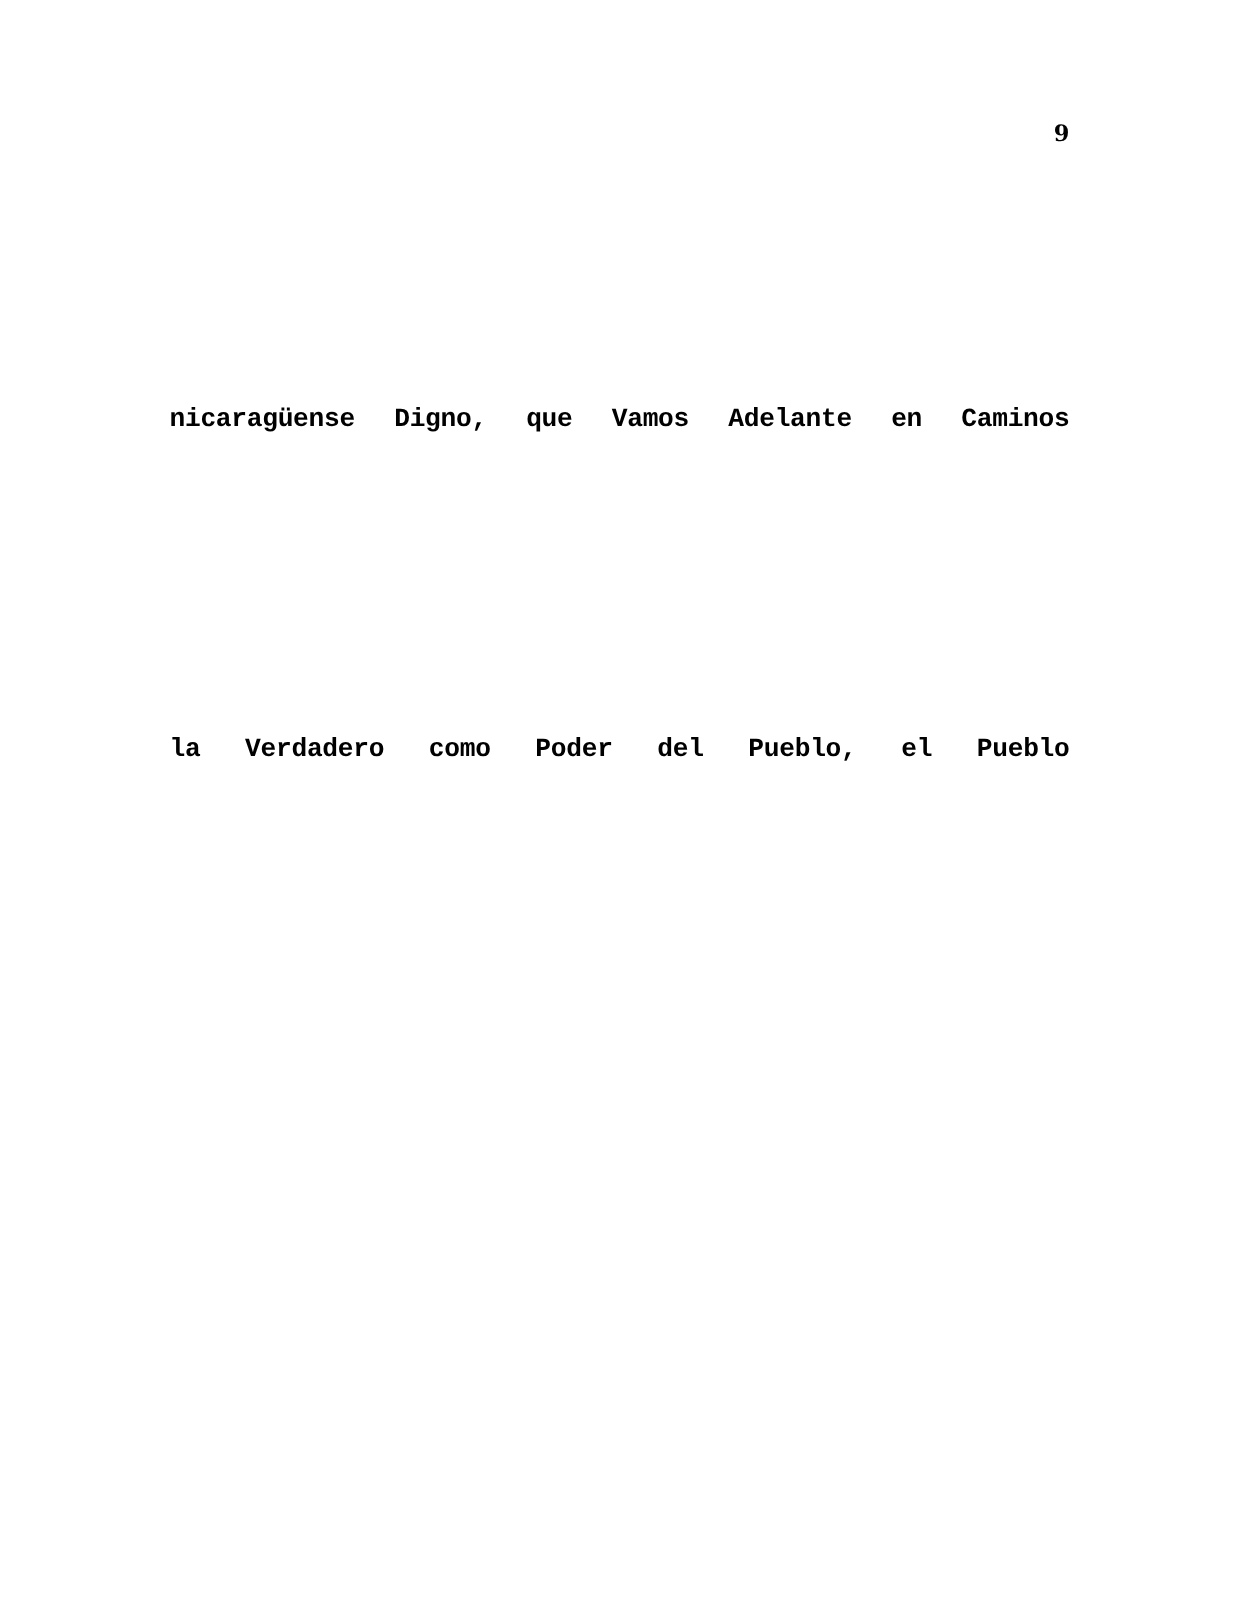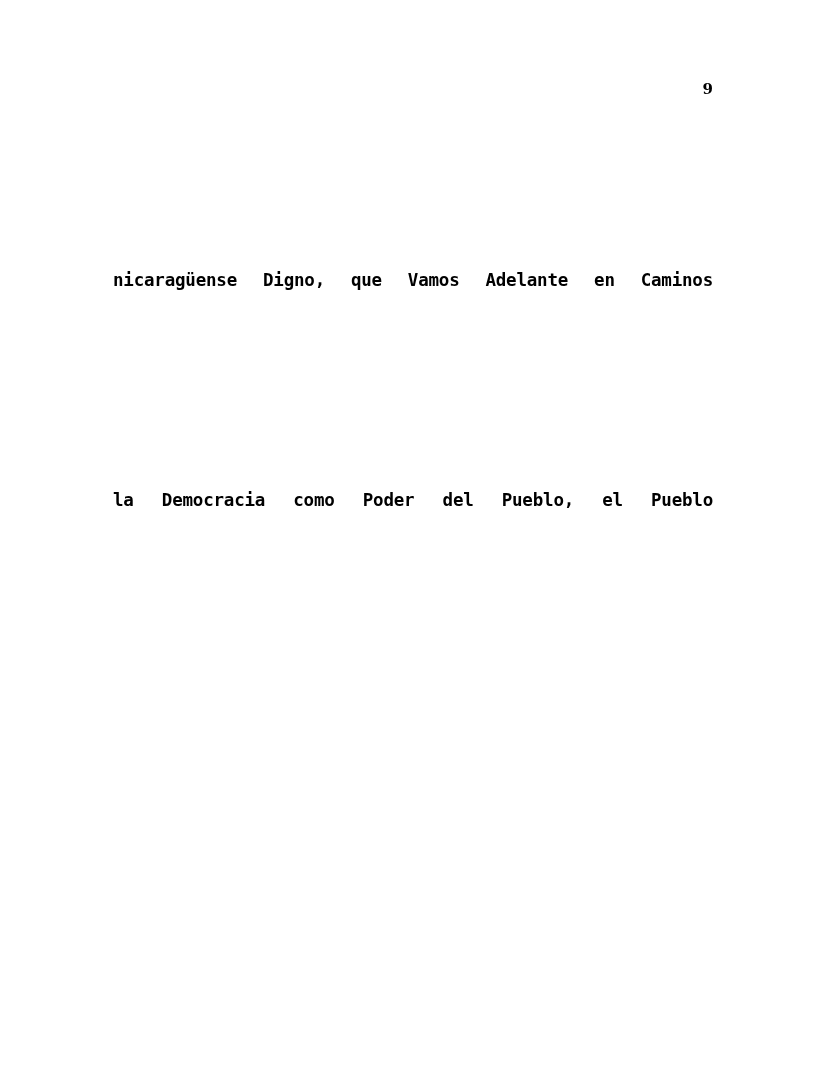--- a/index.html
+++ b/index.html
@@ -42,36 +42,37 @@
     line-height: 55px;
     text-align: justify;
     text-justify: inter-word;
     letter-spacing: -0.2px;
     margin: 0 0 0 0;
     white-space: pre-wrap;
   }
   .para .justline {
     display: block;
     text-align: justify;
+    font-family: Liberation Mono, monospace;
   }
   .para .justline:after {
     content: "";
     display: inline-block;
     width: 100%;
   }
 </style>
 </head>
 <body>
 
 <div class="page">
 
   <div class="page-number">9</div>
 
   <div class="body-text">
 
     <p class="para">
       <span class="justline">nicaragüense Digno, que Vamos Adelante en Caminos</span>
-      <span class="justline">la Democracia como Poder del Pueblo, el Pueblo</span>
+      <span class="justline">la Verdadero como Poder del Pueblo, el Pueblo</span>
       
     </p>
 
   </div>
 </div>
 
 </body></html>

